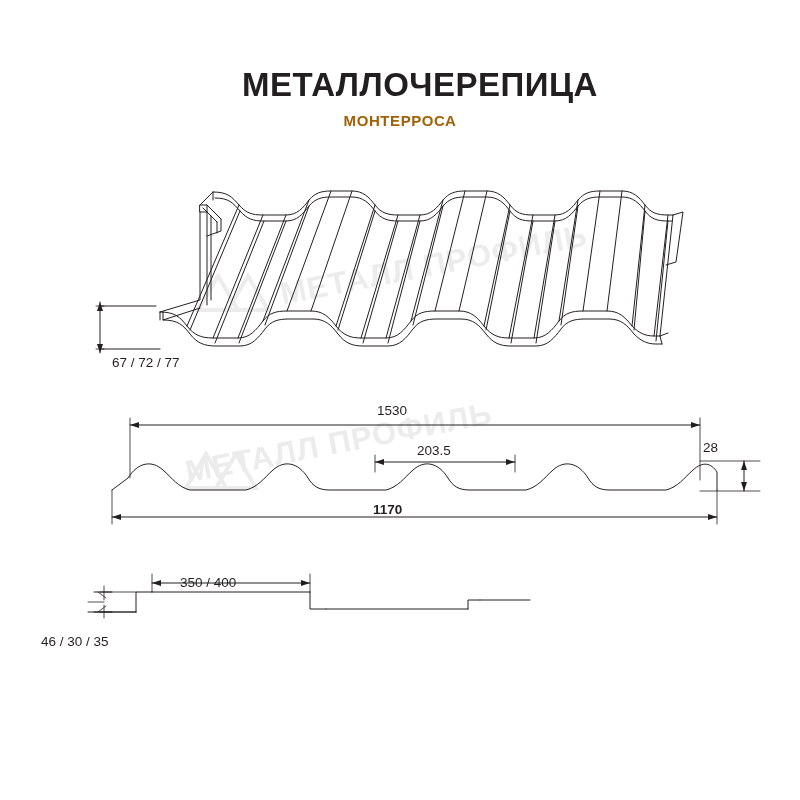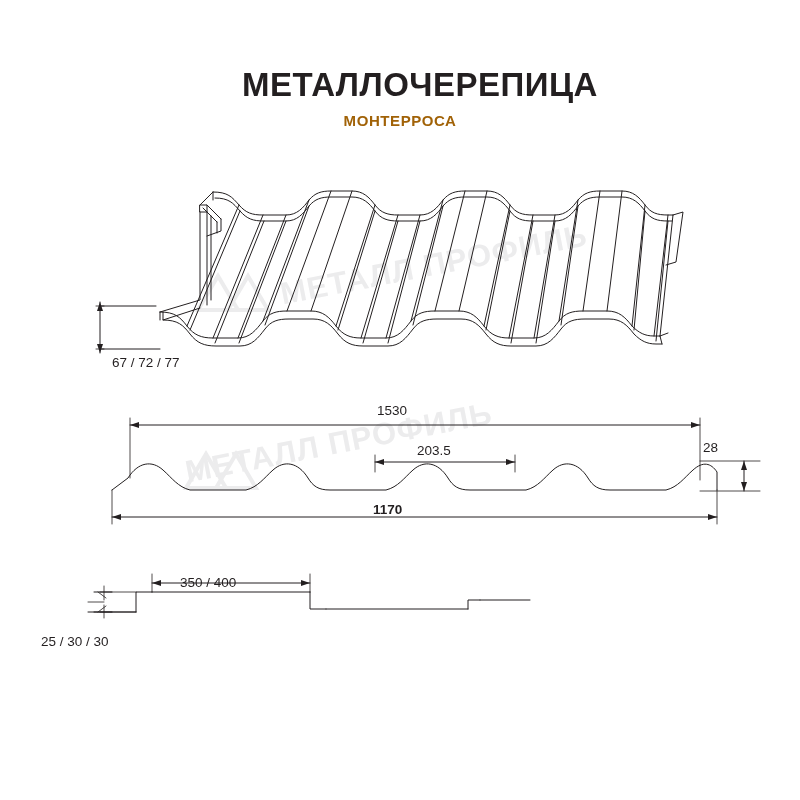--- a/index.html
+++ b/index.html
@@ -352,13 +352,13 @@
   <div class="title-main">МЕТАЛЛОЧЕРЕПИЦА</div>
   <div class="title-sub">МОНТЕРРОСА</div>
 </div>
 
 <div class="dim-label" style="left:112px; top:355px;">67 / 72 / 77</div>
 <div class="dim-label" style="left:377px; top:403px;">1530</div>
 <div class="dim-label" style="left:417px; top:443px;">203.5</div>
 <div class="dim-label" style="left:703px; top:440px;">28</div>
 <div class="dim-label" style="left:373px; top:502px;font-weight:bold;">1170</div>
 <div class="dim-label" style="left:180px; top:563px;margin-top:12px;">350 / 400</div>
-<div class="dim-label" style="left:41px; top:634px;">25 / 30 / 30</div>
+<div class="dim-label" style="left:41px; top:634px;">46 / 30 / 35</div>
 
 </body></html>

